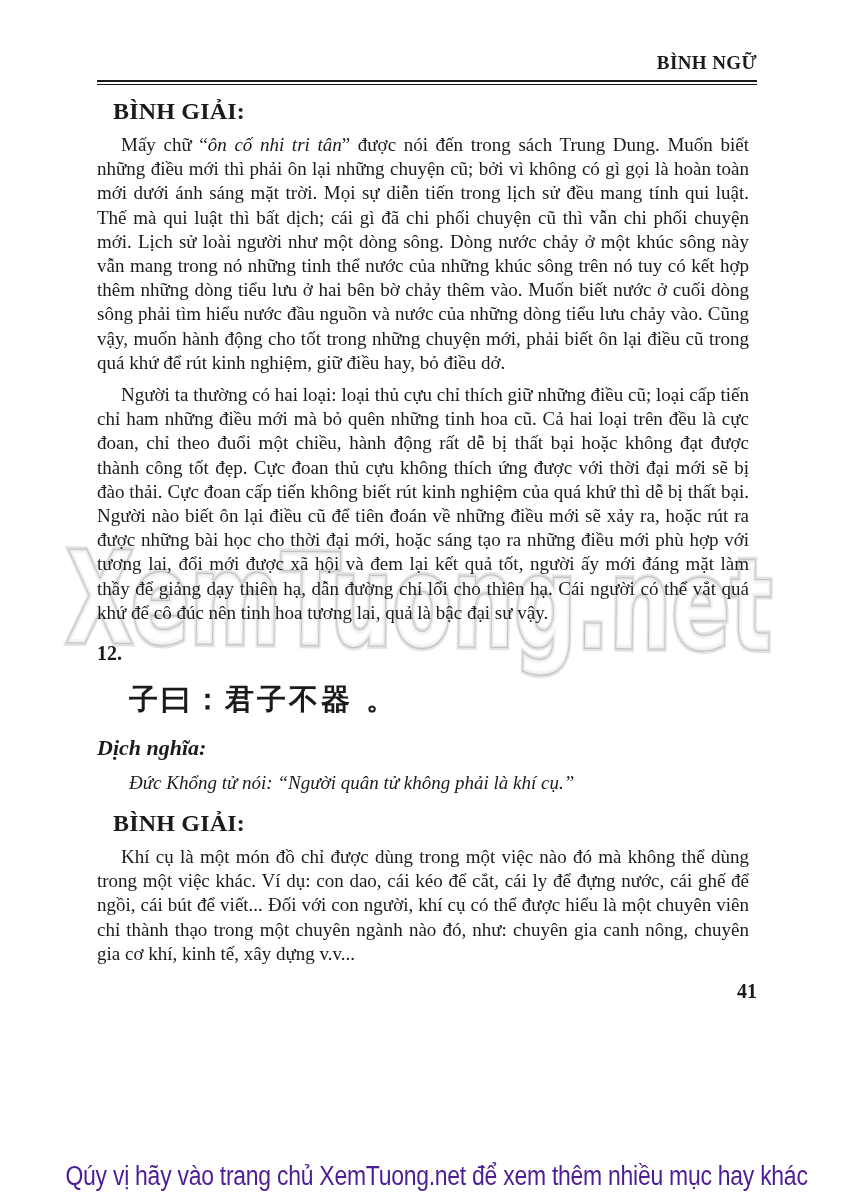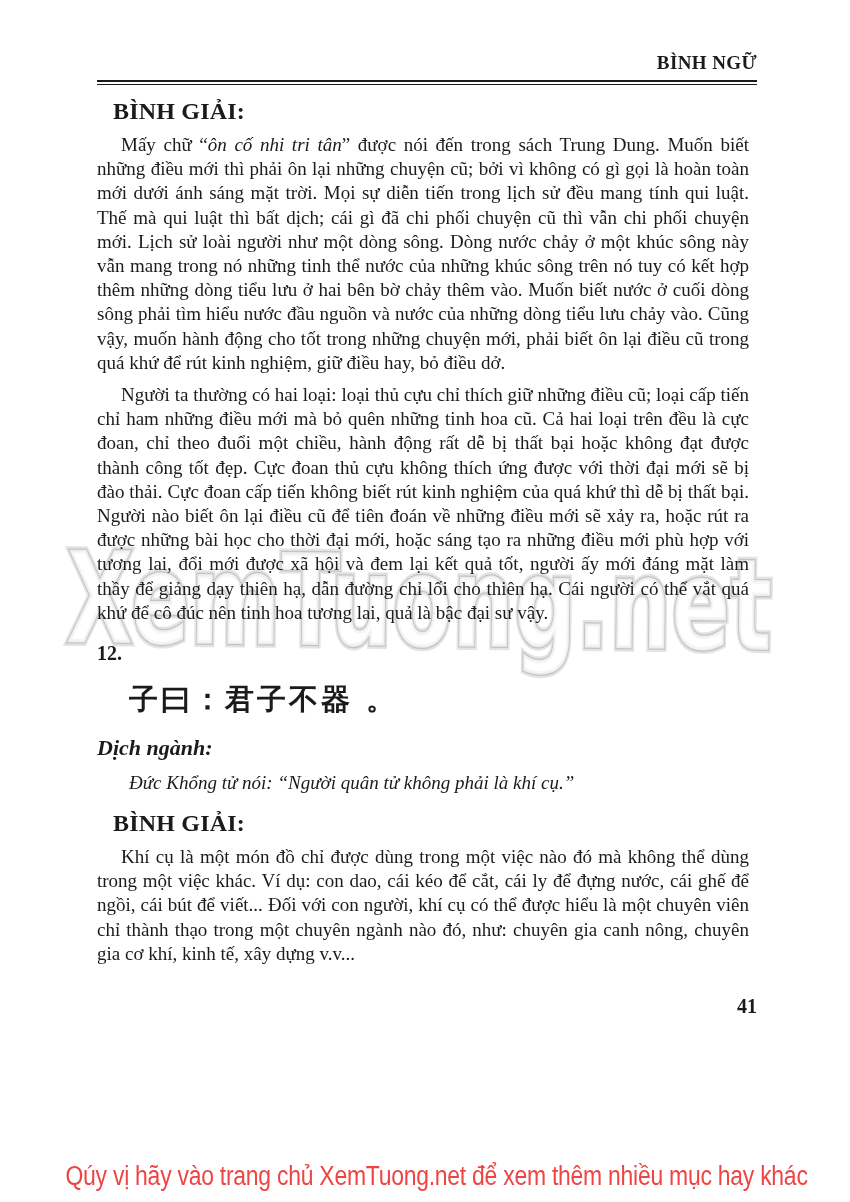--- a/index.html
+++ b/index.html
@@ -94,37 +94,37 @@
     font-weight: bold;
     font-style: italic;
   }
   .meaning {
     margin: 11px 0 0 32px;
     font-size: 19px;
     font-style: italic;
   }
   .h-commentary.second { margin-top: 16px; }
   .page-number {
-    margin-top: 29px;
+    margin-top: 14px;
     text-align: right;
     font-size: 20px;
     font-weight: bold;
   }
 
   
   .footer {
     position: absolute;
     left: 0;
     right: 0;
     bottom: 10px;
     z-index: 1;
     text-align: center;
     font-family: "Liberation Sans", "DejaVu Sans", sans-serif;
     font-size: 27px;
-    color: #ef4444;
+    color: #4c1d95;
     white-space: nowrap;
   }
   .footer .squeeze {
     display: inline-block;
     transform: scaleX(0.85);
     transform-origin: center;
     letter-spacing: -0.3px;
   }
 </style>
 </head>
@@ -148,21 +148,21 @@
 
     <p class="body"><span>Mấy chữ “</span><i>ôn cố nhi tri tân</i><span>” được nói đến trong sách Trung Dung. Muốn biết những điều mới thì phải ôn lại những chuyện cũ; bởi vì không có gì gọi là hoàn toàn mới dưới ánh sáng mặt trời. Mọi sự diễn tiến trong lịch sử đều mang tính qui luật. Thế mà qui luật thì bất dịch; cái gì đã chi phối chuyện cũ thì vẫn chi phối chuyện mới. Lịch sử loài người như một dòng sông. Dòng nước chảy ở một khúc sông này vẫn mang trong nó những tinh thể nước của những khúc sông trên nó tuy có kết hợp thêm những dòng tiểu lưu ở hai bên bờ chảy thêm vào. Muốn biết nước ở cuối dòng sông phải tìm hiểu nước đầu nguồn và nước của những dòng tiểu lưu chảy vào. Cũng vậy, muốn hành động cho tốt trong những chuyện mới, phải biết ôn lại điều cũ trong quá khứ để rút kinh nghiệm, giữ điều hay, bỏ điều dở.</span></p>
 
     <p class="body">Người ta thường có hai loại: loại thủ cựu chỉ thích giữ những điều cũ; loại cấp tiến chỉ ham những điều mới mà bỏ quên những tinh hoa cũ. Cả hai loại trên đều là cực đoan, chỉ theo đuổi một chiều, hành động rất dễ bị thất bại hoặc không đạt được thành công tốt đẹp. Cực đoan thủ cựu không thích ứng được với thời đại mới sẽ bị đào thải. Cực đoan cấp tiến không biết rút kinh nghiệm của quá khứ thì dễ bị thất bại. Người nào biết ôn lại điều cũ để tiên đoán về những điều mới sẽ xảy ra, hoặc rút ra được những bài học cho thời đại mới, hoặc sáng tạo ra những điều mới phù hợp với tương lai, đổi mới được xã hội và đem lại kết quả tốt, người ấy mới đáng mặt làm thầy để giảng dạy thiên hạ, dẫn đường chỉ lối cho thiên hạ. Cái người có thể vắt quá khứ để cô đúc nên tinh hoa tương lai, quả là bậc đại sư vậy.</p>
 
     <div class="sec-num">12.</div>
 
     <div class="hanzi">子曰：君子不器 。</div>
 
 
-    <div class="h-meaning">Dịch ngành:</div>
+    <div class="h-meaning">Dịch nghĩa:</div>
 
     <div class="meaning">Đức Khổng tử nói: “Người quân tử không phải là khí cụ.”</div>
 
     <div class="h-commentary second">BÌNH GIẢI:</div>
 
     <p class="body">Khí cụ là một món đồ chỉ được dùng trong một việc nào đó mà không thể dùng trong một việc khác. Ví dụ: con dao, cái kéo để cắt, cái ly để đựng nước, cái ghế để ngồi, cái bút để viết... Đối với con người, khí cụ có thể được hiểu là một chuyên viên chỉ thành thạo trong một chuyên ngành nào đó, như: chuyên gia canh nông, chuyên gia cơ khí, kinh tế, xây dựng v.v...</p>
 
 
     <div class="page-number">41</div>
   </div>

